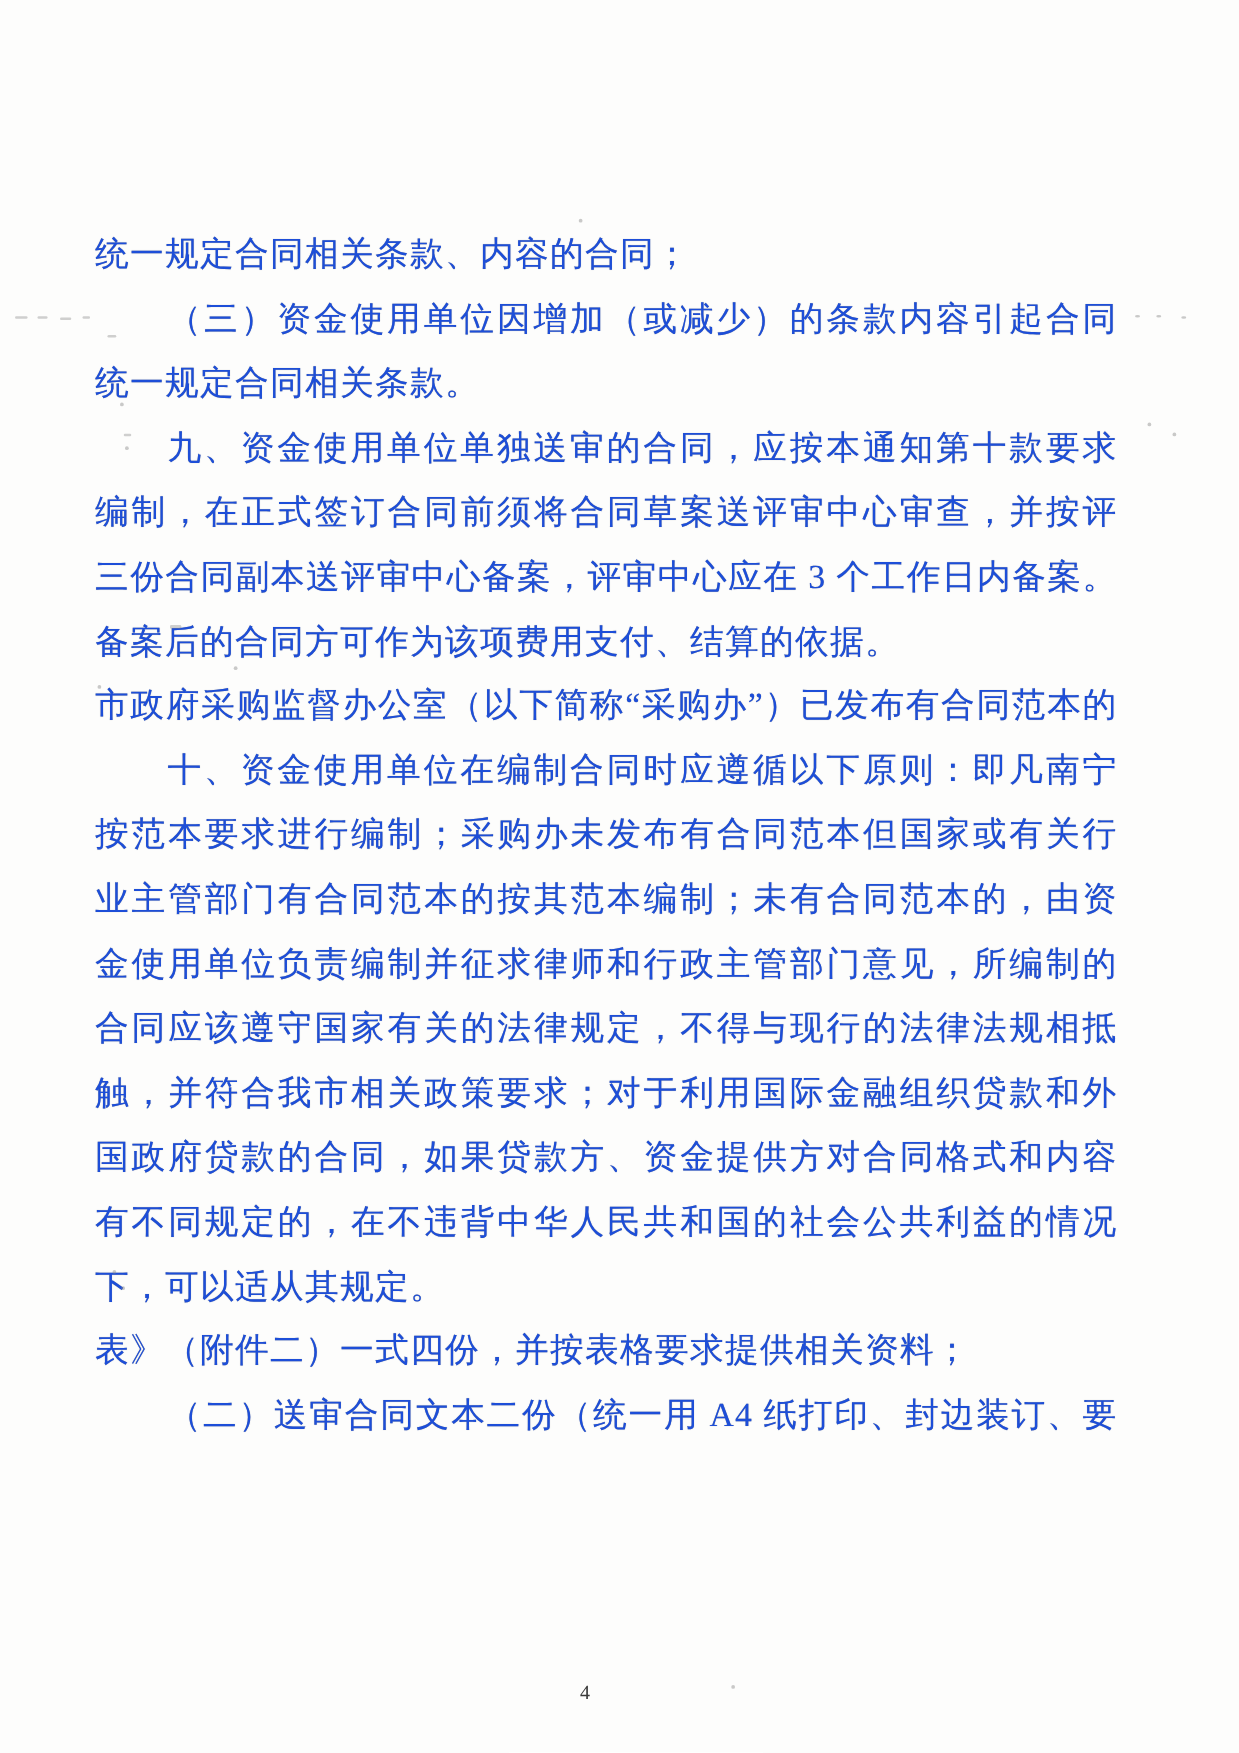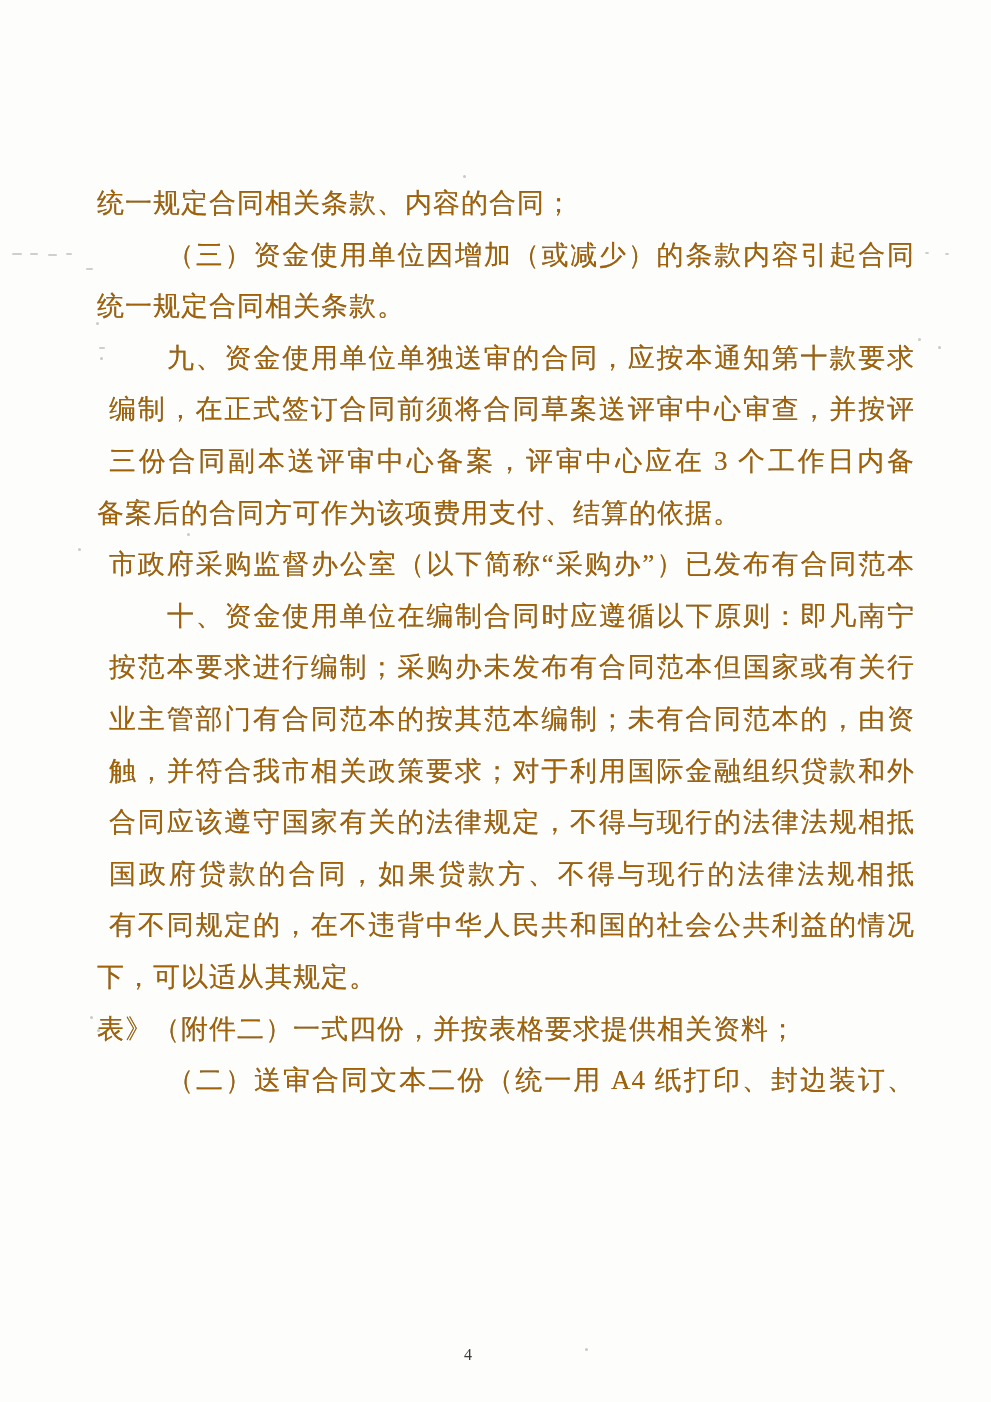--- a/index.html
+++ b/index.html
@@ -14,40 +14,39 @@
     font-family: "Liberation Serif", "DejaVu Serif", serif;
   }
   .page {
     position: absolute;
     inset: 0;
     background: #fdfdfc;
     overflow: hidden;
   }
   .text-block {
     position: absolute;
-    left: 97px;
+    left: 76px;
     top: 178px;
     width: 818px;
-    color: #a16207;
+    color: #1d4ed8;
   }
   .line {
     height: 51.6px;
     line-height: 51.6px;
     font-size: 27px;
     letter-spacing: 1px;
     white-space: nowrap;
     text-shadow: 0 0 0.6px rgba(60,60,60,0.55);
   }
   
   .line.j {
     white-space: normal;
     overflow: hidden;
     text-align: justify;
     text-align-last: justify;
-    margin-left: 12px;
   }
   
   .line.i {
     padding-left: 58px;
   }
   .page-num {
     position: absolute;
     top: 1346px;
     left: 438px;
     width: 60px;
@@ -76,23 +75,24 @@
     <div class="line i j">（三）资金使用单位因增加（或减少）的条款内容引起合同</div>
     <div class="line">统一规定合同相关条款。</div>
     <div class="line i j">九、资金使用单位单独送审的合同，应按本通知第十款要求</div>
     <div class="line j">编制，在正式签订合同前须将合同草案送评审中心审查，并按评</div>
     <div class="line j">三份合同副本送评审中心备案，评审中心应在 3 个工作日内备案。</div>
     <div class="line">备案后的合同方可作为该项费用支付、结算的依据。</div>
     <div class="line j">市政府采购监督办公室（以下简称“采购办”）已发布有合同范本的</div>
     <div class="line i j">十、资金使用单位在编制合同时应遵循以下原则：即凡南宁</div>
     <div class="line j">按范本要求进行编制；采购办未发布有合同范本但国家或有关行</div>
     <div class="line j">业主管部门有合同范本的按其范本编制；未有合同范本的，由资</div>
+    <div class="line j">金使用单位负责编制并征求律师和行政主管部门意见，所编制的</div>
+    <div class="line j">合同应该遵守国家有关的法律规定，不得与现行的法律法规相抵</div>
     <div class="line j">触，并符合我市相关政策要求；对于利用国际金融组织贷款和外</div>
-    <div class="line j">合同应该遵守国家有关的法律规定，不得与现行的法律法规相抵</div>
-    <div class="line j">国政府贷款的合同，如果贷款方、不得与现行的法律法规相抵</div>
+    <div class="line j">国政府贷款的合同，如果贷款方、资金提供方对合同格式和内容</div>
     <div class="line j">有不同规定的，在不违背中华人民共和国的社会公共利益的情况</div>
     <div class="line">下，可以适从其规定。</div>
     <div class="line">表》（附件二）一式四份，并按表格要求提供相关资料；</div>
     <div class="line i j">（二）送审合同文本二份（统一用 A4 纸打印、封边装订、要</div>
   </div>
 
   <div class="page-num">4</div>
 
   <div class="speck dash" style="left:12px;  top:253px; width:10px; height:2px;"></div>
   <div class="speck dash" style="left:30px;  top:253px; width:8px;  height:2px;"></div>

